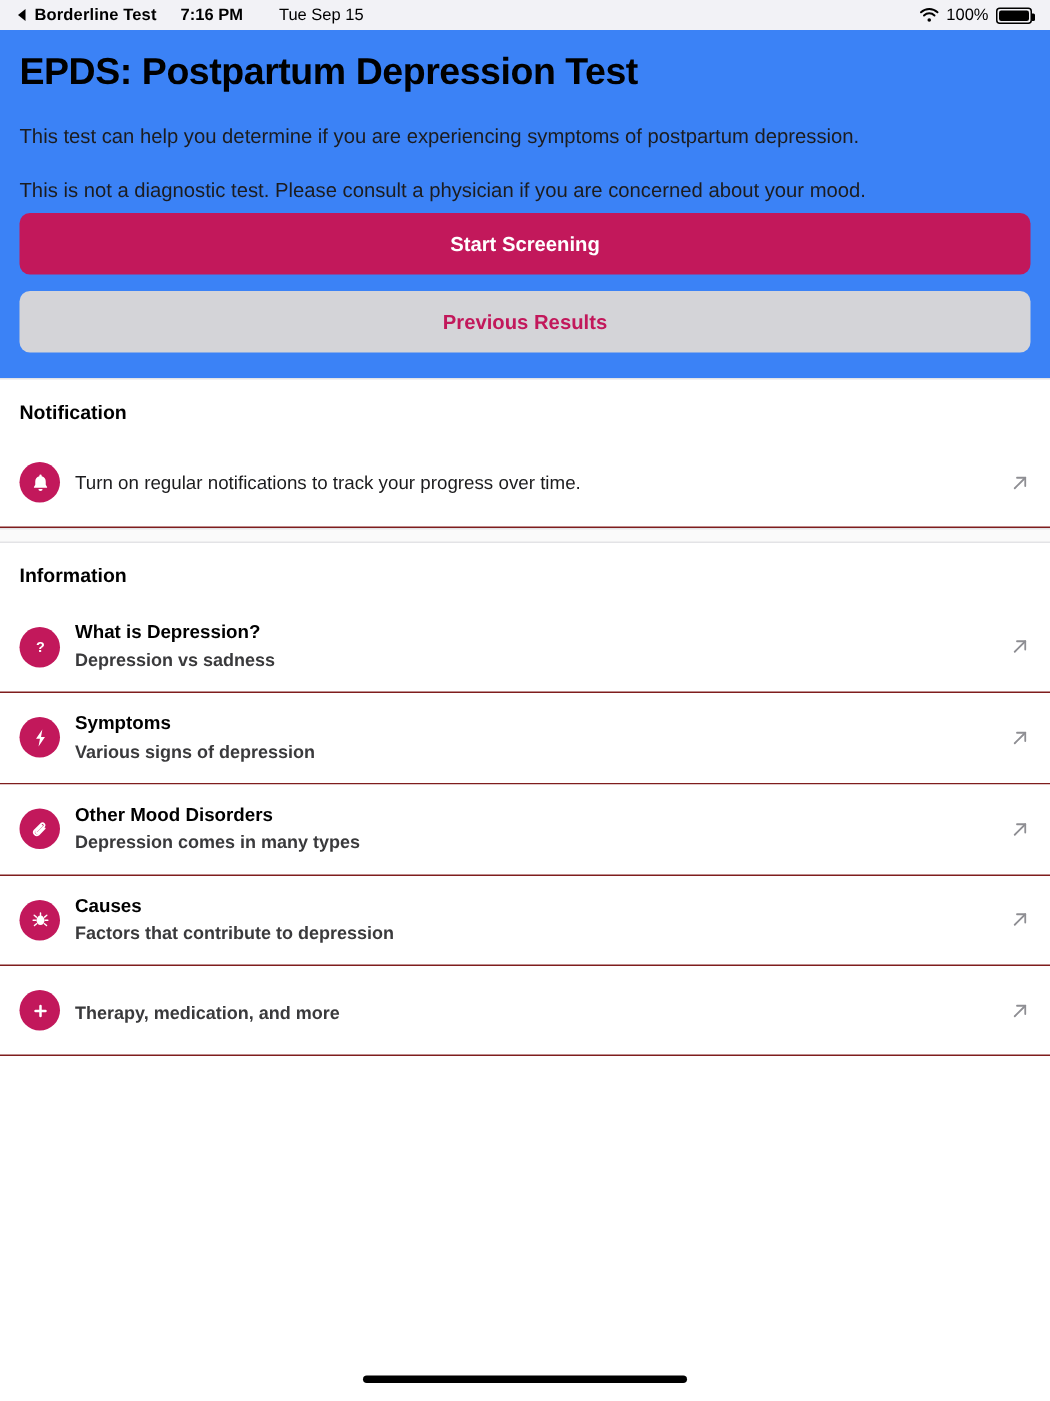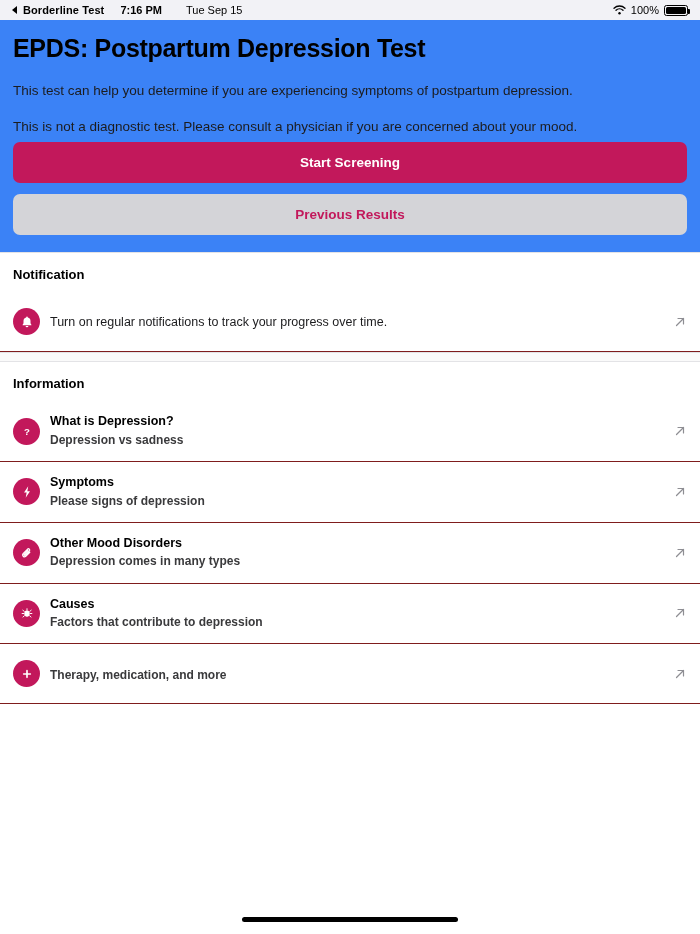--- a/index.html
+++ b/index.html
@@ -283,21 +283,21 @@
     </div>
 
     <div class="row">
       <span class="row-icon">
         <svg width="14" height="14" viewBox="0 0 16 16" fill="#fff">
           <path d="M9.4 1.5 4.6 8.6h3L6.5 14.5 11.4 7.2h-3z"></path>
         </svg>
       </span>
       <div class="row-text">
         <div class="row-title">Symptoms</div>
-        <div class="row-sub">Please signs of depression</div>
+        <div class="row-sub">Various signs of depression</div>
       </div>
       <span class="row-arrow">
         <svg width="14" height="14" viewBox="0 0 14 14" fill="none" stroke="#8e8e93" stroke-width="1.2" stroke-linecap="round" stroke-linejoin="round">
           <path d="M3.5 10.5 L10.5 3.5"></path>
             <path d="M5 3.5 H10.5 V9"></path>
         </svg>
       </span>
     </div>
 
     <div class="row">

